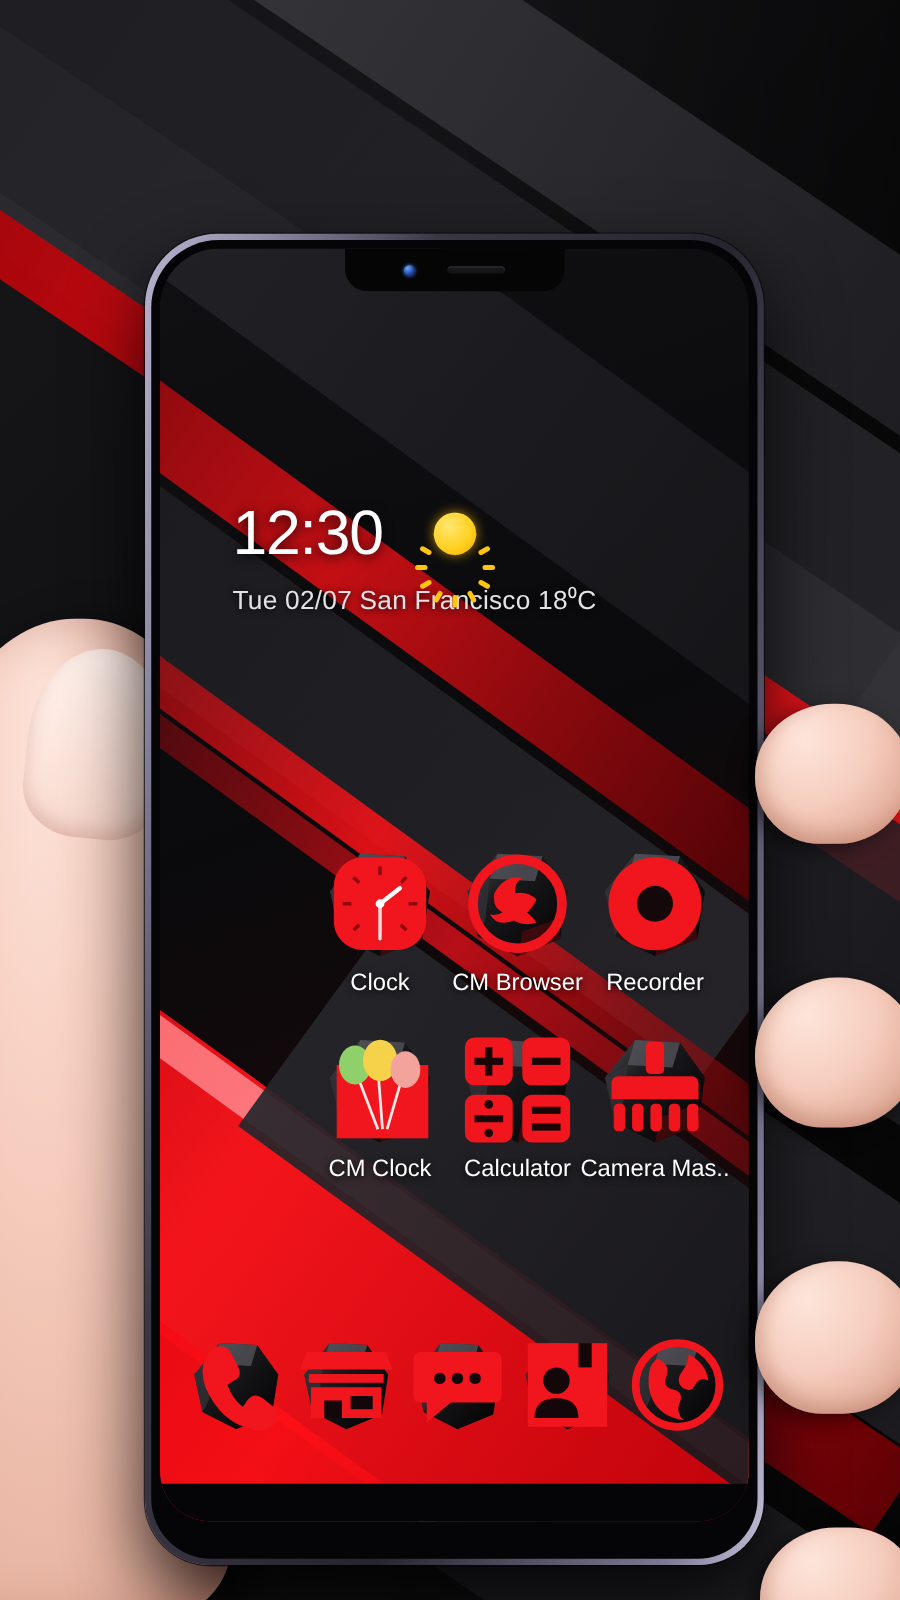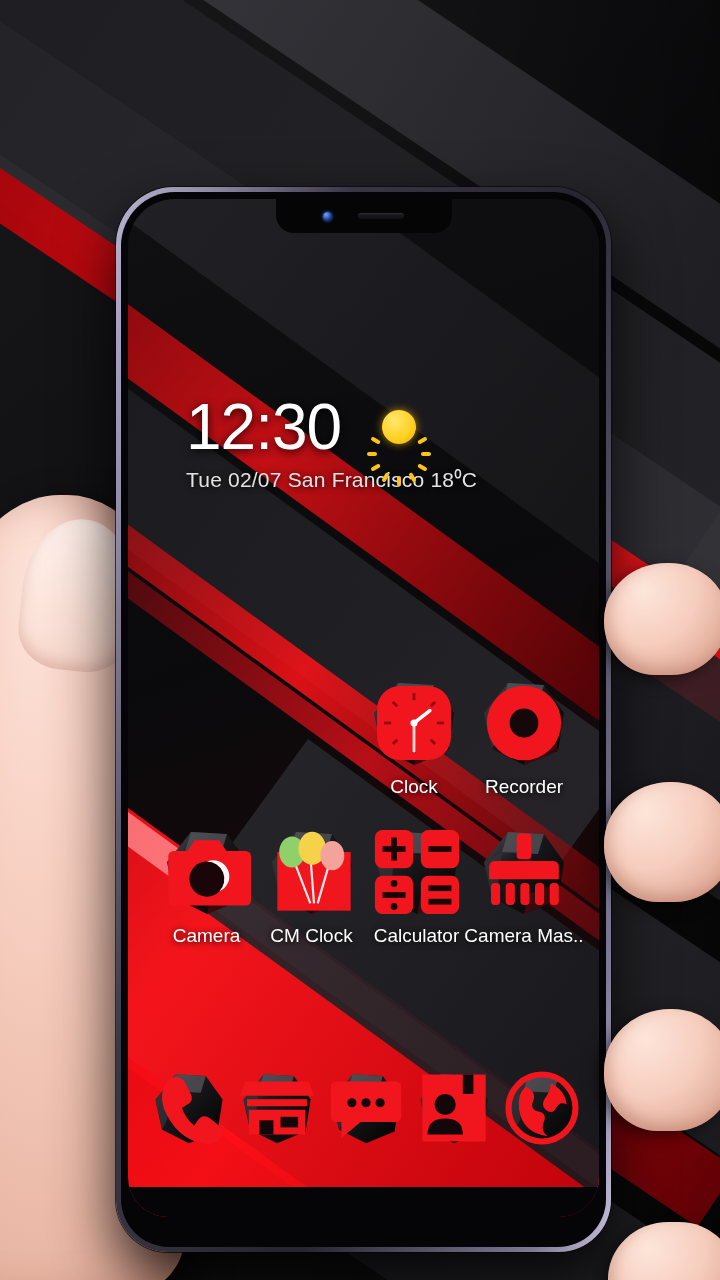--- a/index.html
+++ b/index.html
@@ -73,21 +73,21 @@
   }
   .cam{ width:9px; height:9px; border-radius:50%;
         background:radial-gradient(circle at 35% 30%,#6fa6ff 0%,#1b3f9e 60%,#07102b 100%);
         box-shadow:0 0 3px rgba(90,150,255,.8); }
   .spk{ width:46px; height:6px; border-radius:4px;
         background:linear-gradient(180deg,#1d1d21,#101014); box-shadow:inset 0 1px 1px rgba(255,255,255,.09); }
 
   
   .widget{ position:absolute; left:58px; top:196px; z-index:30; }
   .timerow{ display:flex; align-items:center; gap:26px; }
-  .time{ font-size:64px; line-height:.95; color:#fff; font-weight:400; letter-spacing:-1px;
+  .time{ font-size:50px; line-height:.95; color:#fff; font-weight:400; letter-spacing:-1px;
          text-shadow:0 2px 9px rgba(0,0,0,.85); }
   .sun{ position:relative; width:64px; height:64px; }
   .sun-core{ position:absolute; left:15px; top:15px; width:34px; height:34px; border-radius:50%;
              background:radial-gradient(circle at 36% 32%,#ffe770 0%,#ffd01f 58%,#f5ab00 100%);
              box-shadow:0 0 9px rgba(255,190,0,.65); }
   .ray{ position:absolute; left:50%; top:50%; width:4px; height:10px; border-radius:2px;
         background:#ffc40d; transform-origin:2px 32px; }
   .subline{ margin-top:6px; font-size:21px; color:#e3e3e6; letter-spacing:.2px;
             text-shadow:0 1px 6px rgba(0,0,0,.9); white-space:nowrap; }
 
@@ -213,20 +213,38 @@
                   </g>
                   <line x1="25" y1="25" x2="34" y2="18" stroke="#fff" stroke-width="2" stroke-linecap="round"></line>
                   <line x1="25" y1="25" x2="25" y2="41" stroke="#ffd9da" stroke-width="1.6" stroke-linecap="round"></line>
                   <circle cx="25" cy="25" r="2" fill="#fff"></circle>
                 </svg>
               </div>
             </div>
             <div class="label">Clock</div>
           </div>
 
+          <div class="app">
+            <div class="rock">
+              <svg viewBox="0 0 88 88">
+                <polygon points="28,4 64,6 84,34 78,72 44,86 12,70 4,34" fill="url(#rg1)"></polygon>
+                <polygon points="28,4 64,6 58,26 22,24" fill="#56565c" opacity=".75"></polygon>
+                <polygon points="4,34 22,24 18,58 12,70" fill="#313136" opacity=".8"></polygon>
+                <polygon points="78,72 44,86 48,66 76,56" fill="#5a0a0e" opacity=".6"></polygon>
+              </svg>
+              <div class="glyph">
+                <svg width="52" height="52" viewBox="0 0 52 52">
+                  <circle cx="26" cy="26" r="21" fill="none" stroke="#f1161d" stroke-width="4.5"></circle>
+                  <path d="M15 21 q5 -9 13 -7 q-4 3 -3 7 q6 -1 10 3 q-3 7 -11 10 q-8 3 -11 -3 q3 1 6 -1 q-5 -2 -4 -9 z" fill="#f1161d"></path>
+                  <path d="M26 28 q6 2 9 7 q-7 2 -12 -2 z" fill="#f1161d"></path>
+                </svg>
+              </div>
+            </div>
+            <div class="label">CM Browser</div>
+          </div>
 
           <div class="app">
             <div class="rock">
               <svg viewBox="0 0 88 88">
                 <polygon points="28,4 64,6 84,34 78,72 44,86 12,70 4,34" fill="url(#rg1)"></polygon>
                 <polygon points="28,4 64,6 58,26 22,24" fill="#56565c" opacity=".75"></polygon>
                 <polygon points="4,34 22,24 18,58 12,70" fill="#313136" opacity=".8"></polygon>
                 <polygon points="78,72 44,86 48,66 76,56" fill="#5a0a0e" opacity=".6"></polygon>
               </svg>
               <div class="glyph">
@@ -236,38 +254,20 @@
                 </svg>
               </div>
             </div>
             <div class="label">Recorder</div>
           </div>
 
         </div>
 
         <div class="row">
 
-          <div class="app">
-            <div class="rock">
-              <svg viewBox="0 0 88 88">
-                <polygon points="28,4 64,6 84,34 78,72 44,86 12,70 4,34" fill="url(#rg1)"></polygon>
-                <polygon points="28,4 64,6 58,26 22,24" fill="#56565c" opacity=".75"></polygon>
-                <polygon points="4,34 22,24 18,58 12,70" fill="#313136" opacity=".8"></polygon>
-                <polygon points="78,72 44,86 48,66 76,56" fill="#5a0a0e" opacity=".6"></polygon>
-              </svg>
-              <div class="glyph">
-                <svg width="50" height="44" viewBox="0 0 50 44">
-                  <path d="M3 10 h11 l4 -6 h14 l4 6 h11 a3 3 0 0 1 3 3 v25 a3 3 0 0 1 -3 3 h-41 a3 3 0 0 1 -3 -3 v-25 a3 3 0 0 1 3 -3 z" fill="#f1161d"></path>
-                  <circle cx="25" cy="26" r="10" fill="#1a0608"></circle>
-                  <path d="M25 16 a10 10 0 0 1 7 17 a7 7 0 0 0 -7 -17 z" fill="#f6f6f6"></path>
-                </svg>
-              </div>
-            </div>
-            <div class="label">Camera</div>
-          </div>
 
           <div class="app">
             <div class="rock">
               <svg viewBox="0 0 88 88">
                 <polygon points="28,4 64,6 84,34 78,72 44,86 12,70 4,34" fill="url(#rg1)"></polygon>
                 <polygon points="28,4 64,6 58,26 22,24" fill="#56565c" opacity=".75"></polygon>
                 <polygon points="4,34 22,24 18,58 12,70" fill="#313136" opacity=".8"></polygon>
                 <polygon points="78,72 44,86 48,66 76,56" fill="#5a0a0e" opacity=".6"></polygon>
               </svg>
               <div class="glyph" style="transform:translate(2px,2px);">

